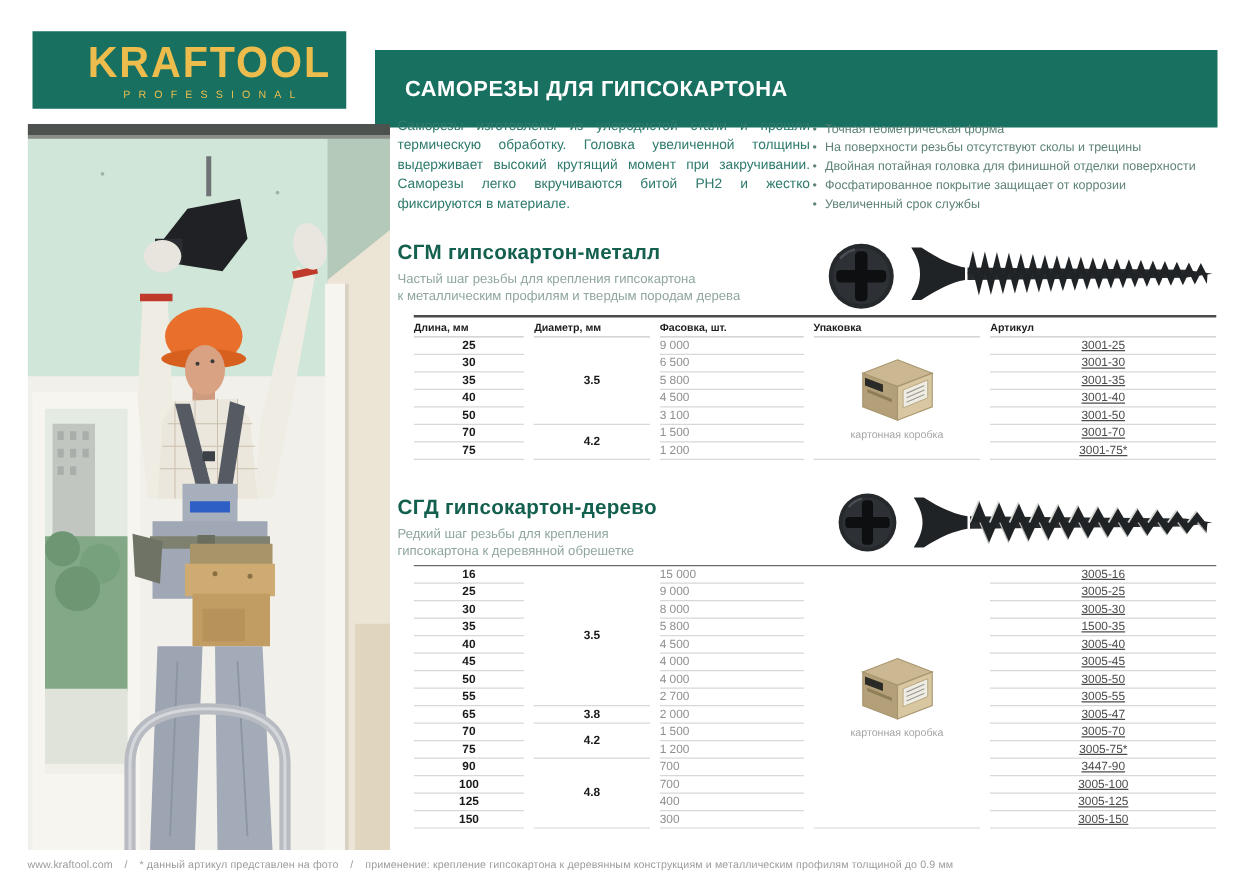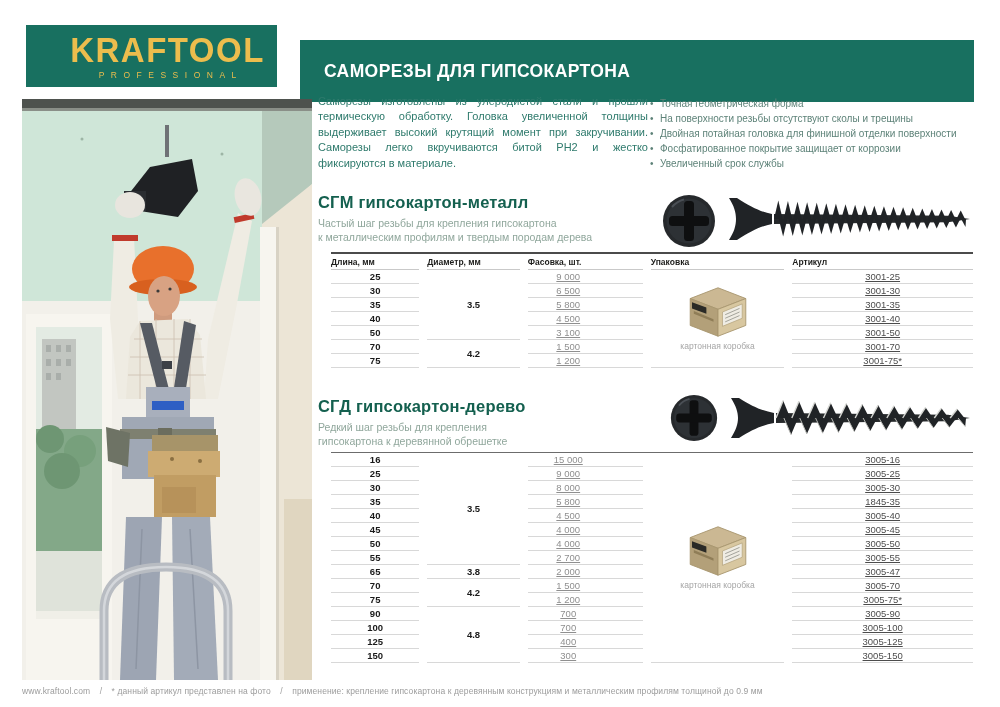--- a/index.html
+++ b/index.html
@@ -42,21 +42,21 @@
   .table-wrap { position:absolute; left:331px; width:642px; border-top:2px solid #4b4b4b; overflow:hidden; }
   .tw1 { top:252px; } .tw2 { top:452px; border-top-width:1.5px; border-top-color:#6c6c6c; }
   table.price { table-layout:fixed; border-collapse:separate; border-spacing:8px 0;
     width:658px; margin:0 -8px; }
   table.price th { font-size:8.5px; font-weight:700; color:#1d1d1b; text-align:left;
     height:16px; vertical-align:middle; border-bottom:1px solid #c9c9c9; }
   table.price td { height:14px; vertical-align:middle; font-size:9.5px;
     border-bottom:1px solid #d8d8d8; }
   td.len { font-weight:700; color:#1a1a1a; text-align:center; }
   td.diam { font-weight:700; color:#1a1a1a; text-align:center; }
-  td.qty { color:#8f8f8f; text-align:center; padding-right:34px;text-decoration:underline; }
+  td.qty { color:#8f8f8f; text-align:left; padding-right:34px; }
   td.pack { text-align:center; color:#a5a5a5; }
   td.art { color:#4c4c4c; text-align:center;text-decoration:underline; }
   .pack-label { font-size:8.5px; color:#a5a5a5; margin-top:1px; }
 
   
   .footer { position:absolute; left:22px; top:686px; width:952px;
     font-size:8.5px; color:#9c9c9c; letter-spacing:.1px; }
   .footer .sep { margin:0 7px; }
 </style>
 </head>
@@ -397,21 +397,21 @@
             <td class="art">3005-25</td>
           </tr>
           <tr>
             <td class="len">30</td>
             <td class="qty">8 000</td>
             <td class="art">3005-30</td>
           </tr>
           <tr>
             <td class="len">35</td>
             <td class="qty">5 800</td>
-            <td class="art">1845-35</td>
+            <td class="art">1500-35</td>
           </tr>
           <tr>
             <td class="len">40</td>
             <td class="qty">4 500</td>
             <td class="art">3005-40</td>
           </tr>
           <tr>
             <td class="len">45</td>
             <td class="qty">4 000</td>
             <td class="art">3005-45</td>
@@ -440,21 +440,21 @@
           </tr>
           <tr>
             <td class="len">75</td>
             <td class="qty">1 200</td>
             <td class="art">3005-75*</td>
           </tr>
           <tr>
             <td class="len">90</td>
             <td class="diam" rowspan="4">4.8</td>
             <td class="qty">700</td>
-            <td class="art">3005-90</td>
+            <td class="art">3447-90</td>
           </tr>
           <tr>
             <td class="len">100</td>
             <td class="qty">700</td>
             <td class="art">3005-100</td>
           </tr>
           <tr>
             <td class="len">125</td>
             <td class="qty">400</td>
             <td class="art">3005-125</td>

